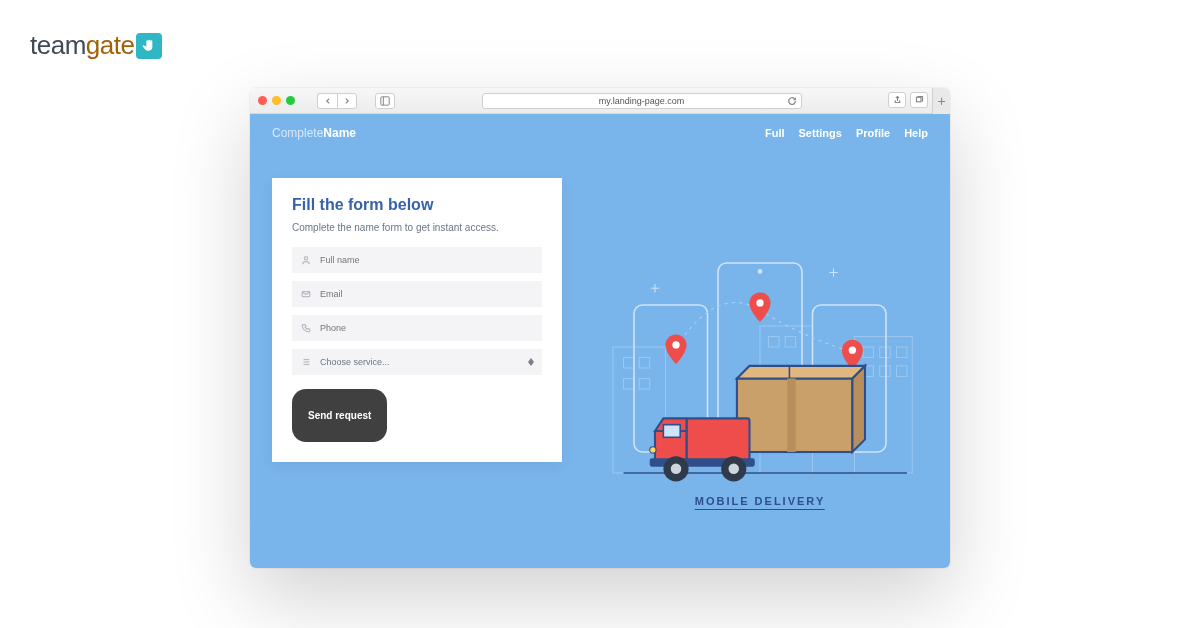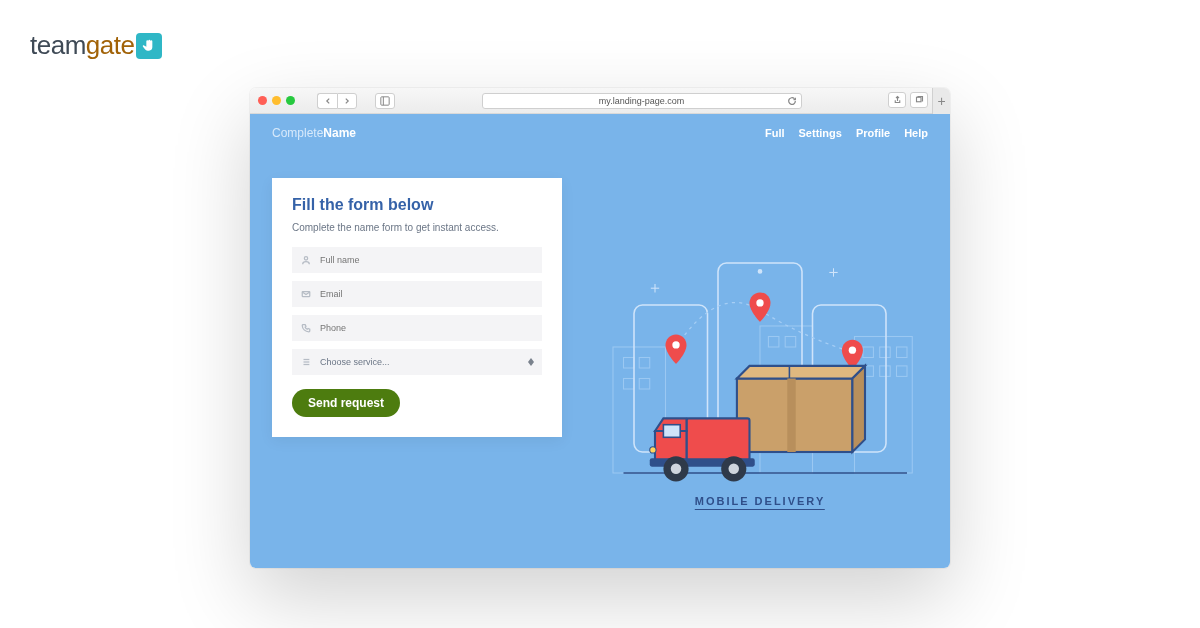--- a/index.html
+++ b/index.html
@@ -199,27 +199,27 @@
     font-size: 9px; color: #6b7686; flex: 1;
   }
   .field.select .chev {
     position: absolute; right: 8px;
     display: flex; flex-direction: column; gap: 0px;
   }
   .field.select .chev svg { width: 6px; height: 4px; fill: #7a828d; }
 
   .send-btn {
     margin-top: 6px;
-    background: #4d7c0f;
+    background: #404040;
     color: #fff;
     border: none;
     border-radius: 14px;
-    font-size: 12px;
+    font-size: 10px;
     font-weight: 600;
-    padding: 7px 16px;
+    padding: 21px 16px;
     cursor: pointer;
   }
 
   
   .illus {
     flex: 1;
     position: relative;
     display: flex;
     align-items: center;
     justify-content: center;

